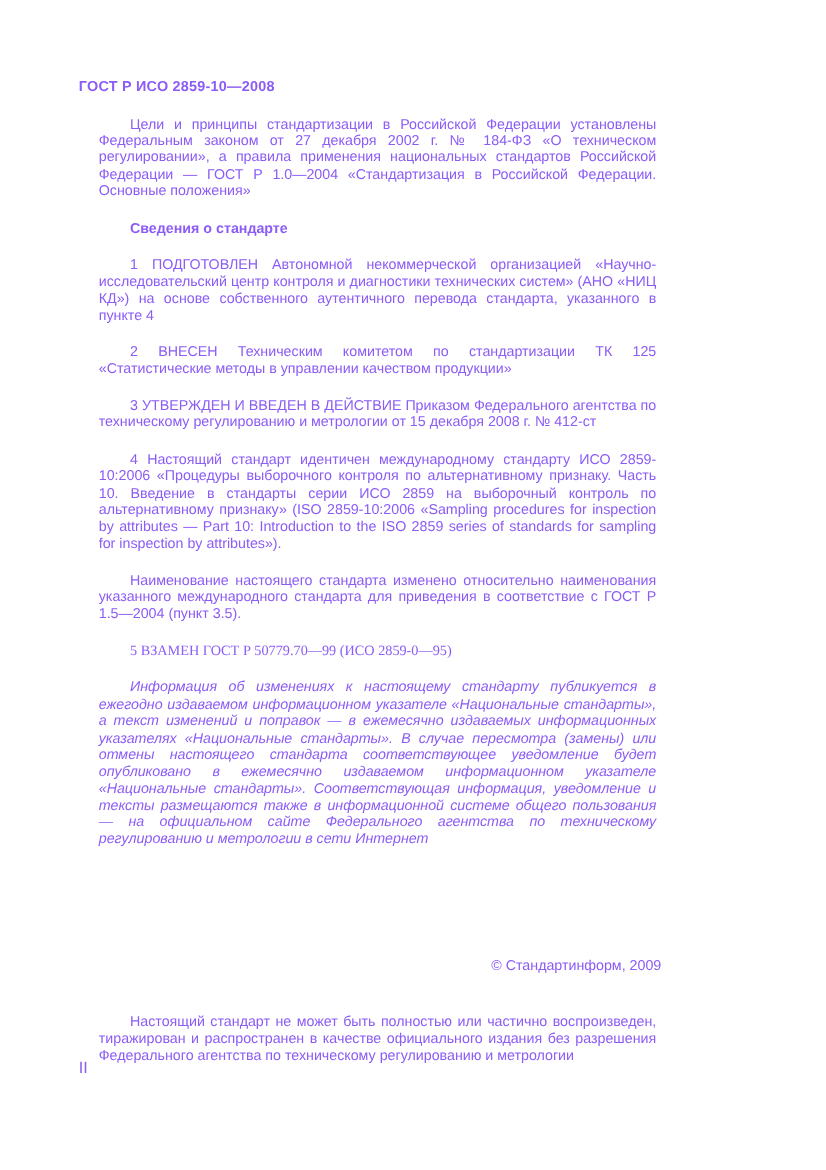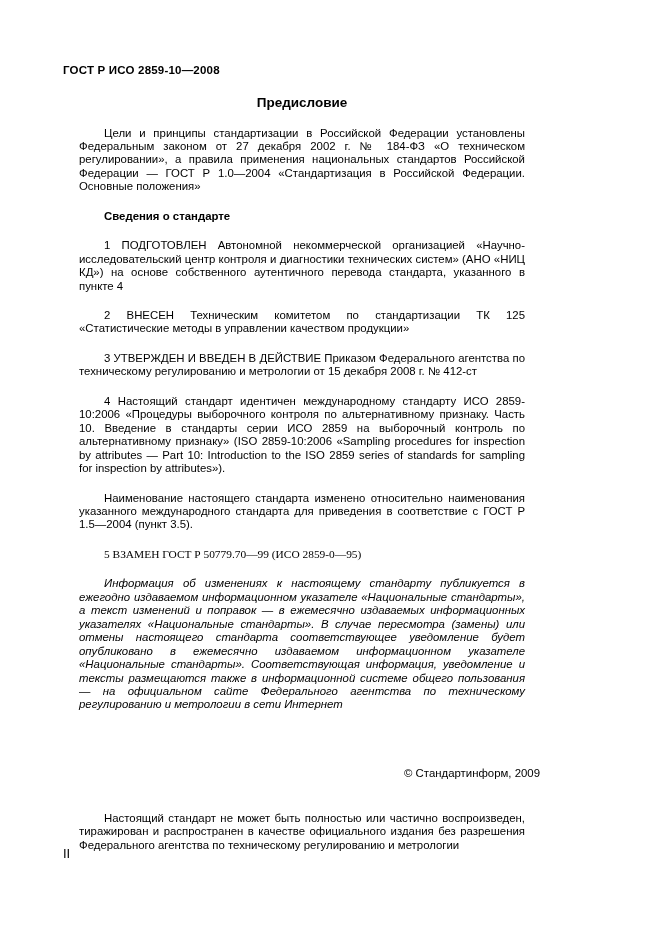--- a/index.html
+++ b/index.html
@@ -8,21 +8,21 @@
     background: #ffffff;
   }
   .page {
     position: relative;
     width: 589px;
     height: 936px;
     background: #ffffff;
     box-sizing: border-box;
     padding: 64px 48px 0 63px;
     font-family: "Liberation Sans", sans-serif;
-    color: #000000;
+    color: #8b5cf6;
     overflow: hidden;
   }
   .doc-header {
     font-size: 11.5px;
     font-weight: bold;
     line-height: 13.5px;
     letter-spacing: 0.2px;
   }
   .doc-title {
     text-align: center;
@@ -47,21 +47,21 @@
   .item-first { margin-top: 10px; }
   .item { margin-top: 13px; }
   .item-last { margin-top: 6px; font-family: Liberation Serif, serif; }
   .pub-note {
     margin-top: 32px;
     font-style: italic;
   }
   .copyright {
     position: absolute;
     top: 767px;
-    right: 49px;
+    right: 60px;
     font-size: 11.4px;
     line-height: 13.45px;
   }
   .restriction {
     position: absolute;
     top: 796px;
     left: 63px;
     right: 48px;
   }
   .page-number {
@@ -72,21 +72,20 @@
     line-height: 12px;
   }
 </style>
 </head>
 <body>
 
 <div class="page">
 
   <div class="doc-header">ГОСТ Р ИСО 2859-10—2008</div>
 
-  <div class="doc-title">Предисловие</div>
 
   <p class="body indent intro">Цели и принципы стандартизации в Российской Федерации установлены Федеральным законом от 27 декабря 2002 г. № 184-ФЗ «О техническом регулировании», а правила применения национальных стандартов Российской Федерации — ГОСТ Р 1.0—2004 «Стандартизация в Российской Федерации. Основные положения»</p>
 
   <p class="body indent section-heading">Сведения о стандарте</p>
 
   <p class="body indent item-first">1 ПОДГОТОВЛЕН Автономной некоммерческой организацией «Научно-исследовательский центр контроля и диагностики технических систем» (АНО «НИЦ КД») на основе собственного аутентичного перевода стандарта, указанного в пункте 4</p>
 
   <p class="body indent item">2 ВНЕСЕН Техническим комитетом по стандартизации ТК 125 «Статистические методы в управлении качеством продукции»</p>
 
   <p class="body indent item">3 УТВЕРЖДЕН И ВВЕДЕН В ДЕЙСТВИЕ Приказом Федерального агентства по техническому регулированию и метрологии от 15 декабря 2008 г. № 412-ст</p>

